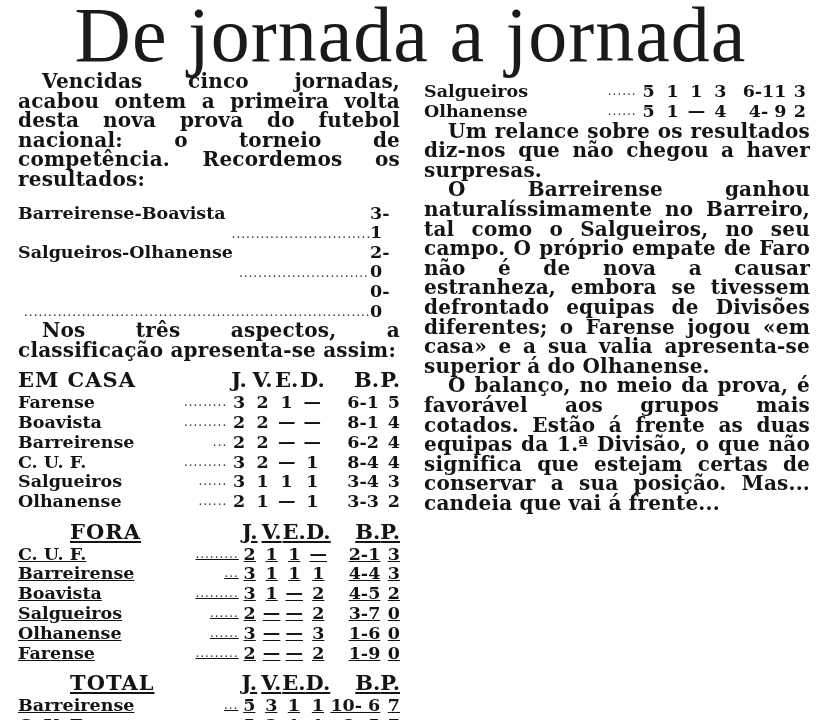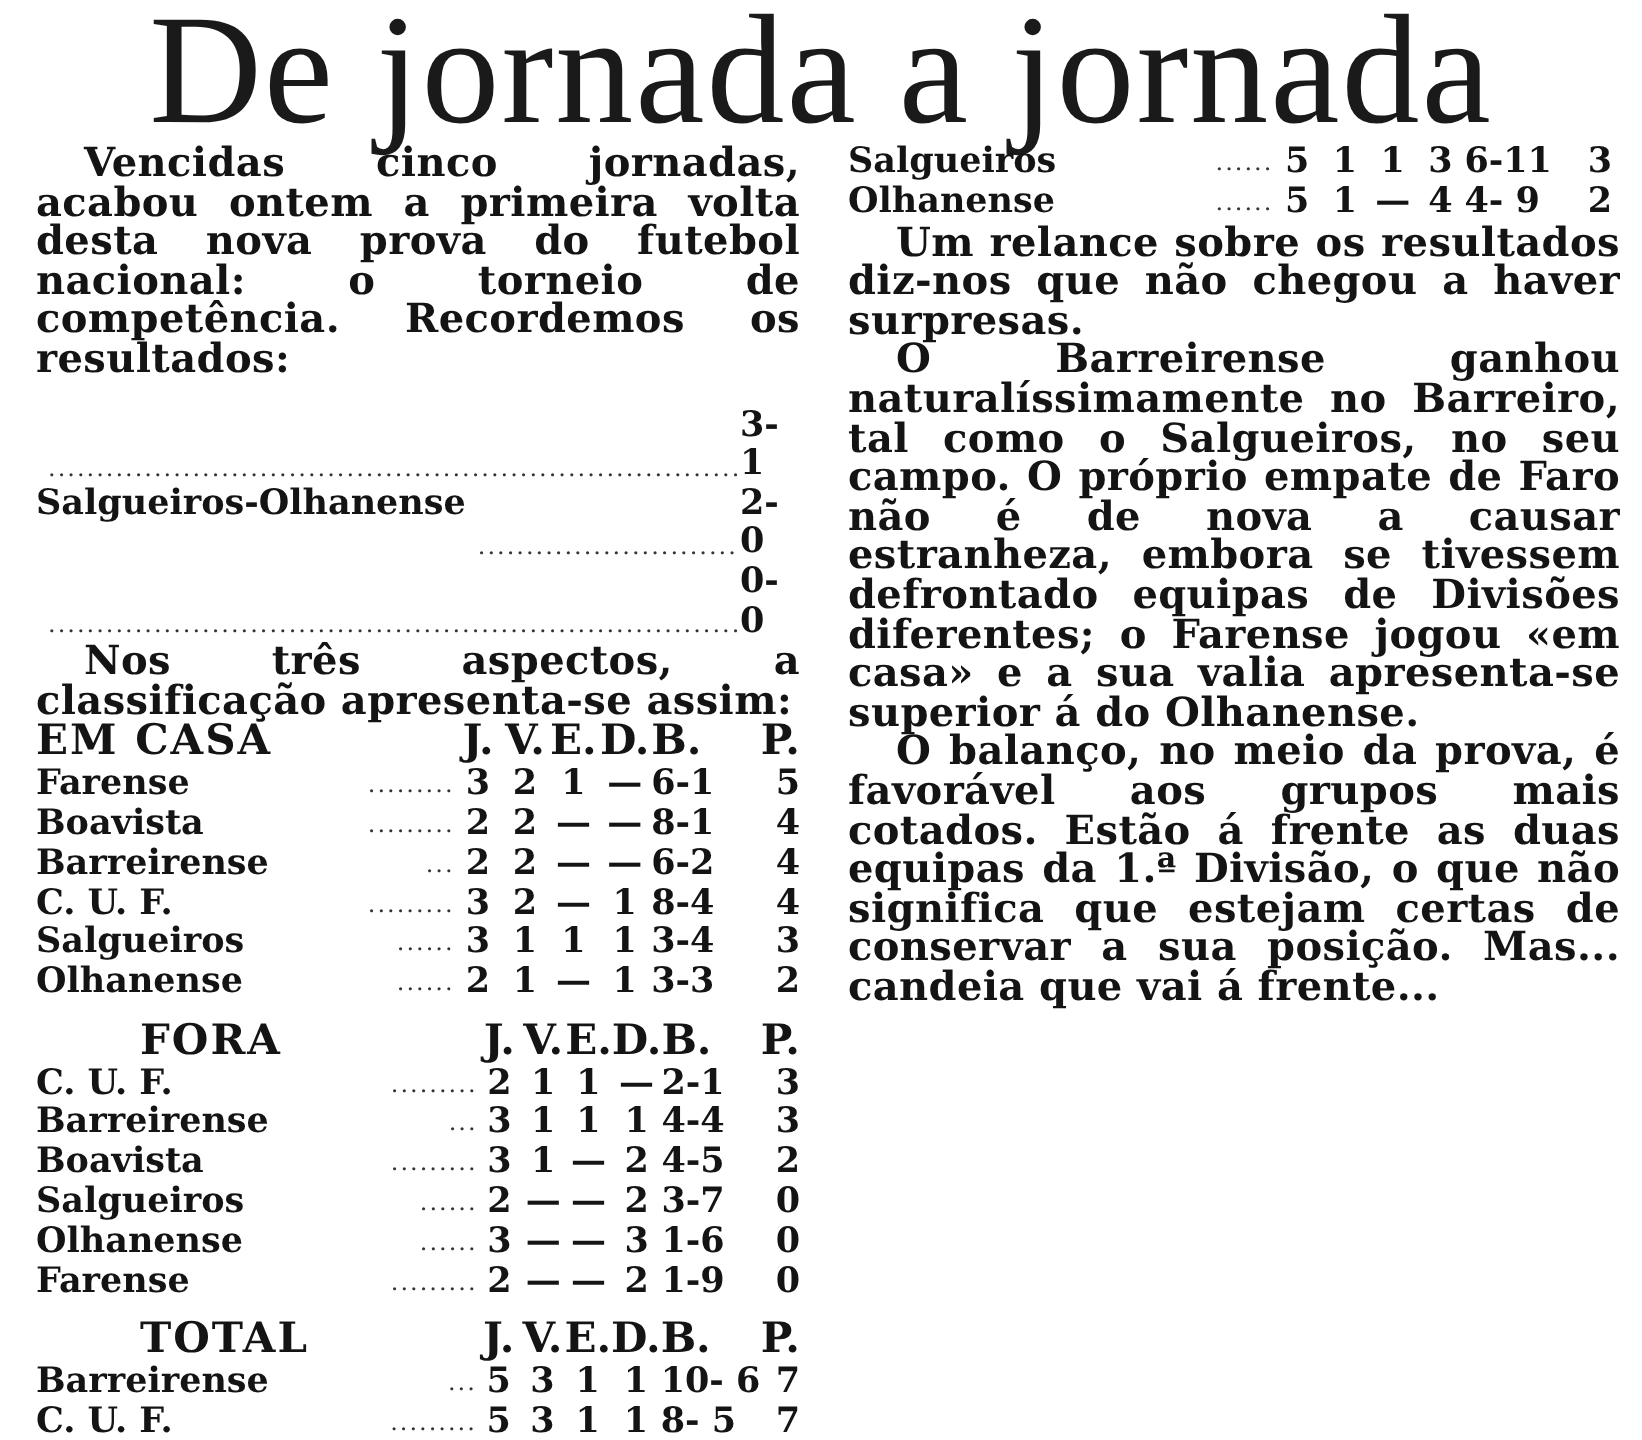--- a/index.html
+++ b/index.html
@@ -21,44 +21,45 @@
     text-align: justify; text-indent: 24px; letter-spacing: 0.2px;
   }
   .results { margin-top: 14px; }
   .res-row { display: flex; font-weight: bold; font-size: 17.5px; line-height: 19.6px; }
   .res-row .match { white-space: nowrap; }
   .res-row .dots { flex: 1; overflow: hidden; white-space: nowrap; font-weight: normal; font-size: 12px; padding: 0 6px; align-self: flex-end; line-height: 17px; color:#333; }
   .res-row .dots::before { content: "....................................................................................................."; letter-spacing: 1px; }
   .res-row .score { width: 30px; text-align: left; }
   .intro2 { margin-top: 14px; }
 
-  table.standings { border-collapse: collapse; width: 382px; font-weight: bold; font-size: 17.5px; }
+  table.standings { border-collapse: collapse; width: 382px; font-weight: bold; font-size: 17.5px; margin-top: 10px; }
   table.standings td, table.standings th { padding: 0; line-height: 19.8px; white-space: nowrap; }
   table.standings th { font-size: 21px; padding-bottom: 3px; }
   th.title { text-align: left; padding-left: 30px; width: 170px; letter-spacing: 1px; }
   td.team { width: 118px; }
   td.dots { width: 78px; text-align: right; font-weight: normal; font-size: 12px; letter-spacing: 1px; padding-right: 6px; vertical-align: bottom; color:#333; }
   td.n, th.n { text-align: center; width: 22px; }
-  td.g, th.g { text-align: left; width: 50px; }
+  td.g, th.g { text-align: right; width: 50px; }
   td.p, th.p { text-align: right; width: 18px; }
-  .sect { margin-top: 8px; }
+  .sect { margin-top: 8px; text-decoration: underline; }
   .right-table { width: 386px; margin-top: 0; }
   .right-table td.team { width: 118px; }
   .gap { margin-top: 14px; }
 </style>
 </head>
 <body>
 
 <div class="headline">De jornada a jornada</div>
 
 <div class="col col-left">
   <p class="para">Vencidas cinco jornadas, acabou ontem a primeira volta desta nova prova do futebol nacional: o torneio de competência. Recordemos os resultados:</p>
 
   <div class="results">
     <div class="res-row">
+      <span class="match">Barreirense-Boavista</span>
       <span class="dots"></span>
       <span class="score">3-1</span>
     </div>
     <div class="res-row">
       <span class="match">Salgueiros-Olhanense</span>
       <span class="dots"></span>
       <span class="score">2-0</span>
     </div>
     <div class="res-row">
       <span class="dots"></span>

